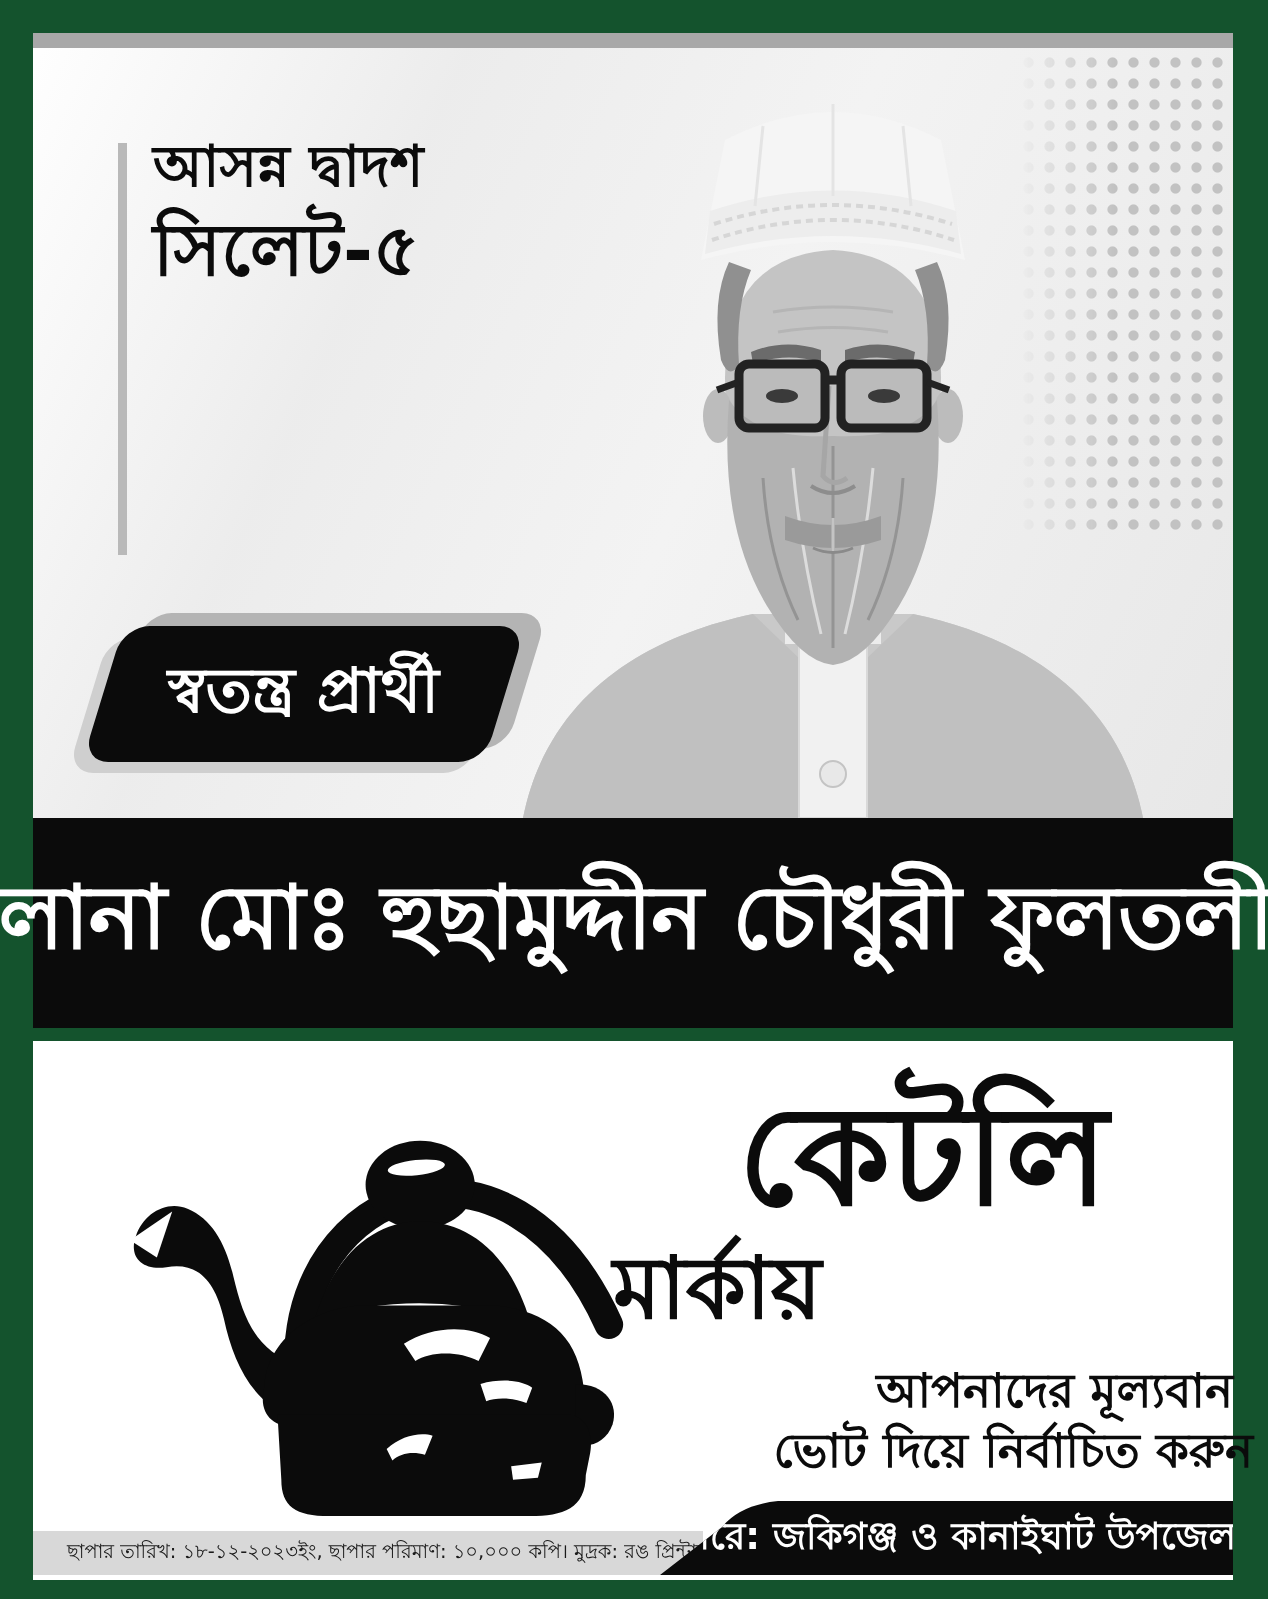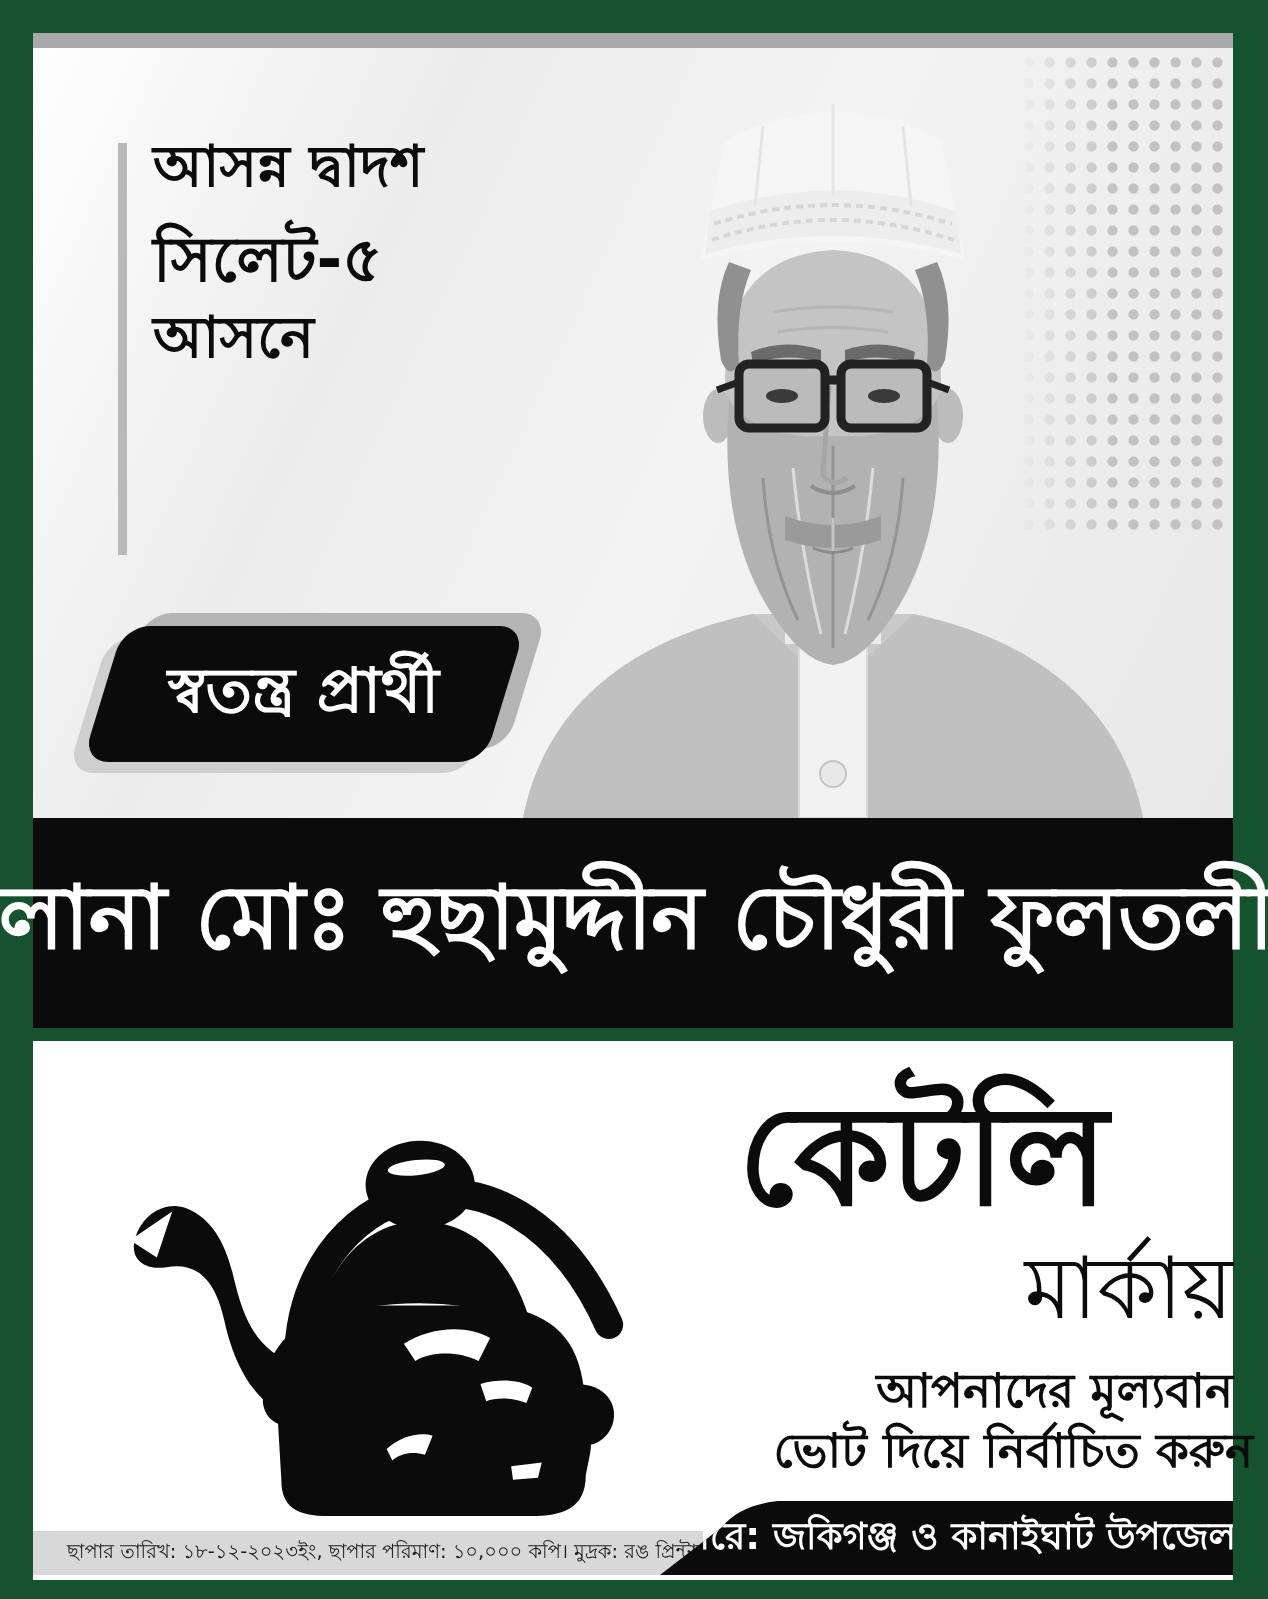--- a/index.html
+++ b/index.html
@@ -23,21 +23,21 @@
     background-size:21px 21px;
     -webkit-mask-image:linear-gradient(to left,#000 55%,transparent 100%),linear-gradient(to top,transparent 0%,#000 25%);
     -webkit-mask-composite:source-in;
     mask-image:linear-gradient(to left,#000 55%,transparent 100%);
   }
   .portrait{position:absolute;left:400px;top:0;width:800px;height:770px;}
   
   .vbar{position:absolute;left:85px;top:95px;width:9px;height:412px;background:#b9b9b9;}
   .intro{position:absolute;left:120px;top:78px;width:440px;}
   .intro .line{font-size:57px;line-height:1.42;font-weight:bold;white-space:nowrap;}
-  .intro .seat{font-size:62px;line-height:1.1;font-weight:bold;margin-top:19px;white-space:nowrap;}
+  .intro .seat{font-size:72px;line-height:1.1;font-weight:bold;margin-top:4px;white-space:nowrap;}
   .intro .constituency{font-size:43px;line-height:1.3;font-weight:bold;margin-top:8px;white-space:nowrap;}
   .intro .seatword{font-size:57px;line-height:1.3;font-weight:bold;margin-top:6px;}
   
   .badge-group{position:absolute;left:70px;top:578px;width:402px;height:136px;}
   .badge-shadow1,.badge-shadow2,.badge-face{
     position:absolute;left:0;top:0;width:100%;height:100%;border-radius:26px;
   }
   .badge-shadow1{background:#b4b4b4;transform:translate(22px,-13px) skewX(-17deg);}
   .badge-shadow2{background:#cfcfcf;transform:translate(-15px,11px) skewX(-17deg);}
   .badge-face{background:#0b0b0b;transform:skewX(-17deg);display:flex;align-items:center;justify-content:center;}
@@ -45,21 +45,21 @@
   
   .nameband{
     position:absolute;left:33px;top:818px;width:1200px;height:210px;background:#0b0b0b;
     display:flex;align-items:center;justify-content:center;
   }
   .nameband span{color:#ffffff;font-weight:bold;font-size:88px;white-space:nowrap;letter-spacing:-1px;}
   
   .bottom{position:absolute;left:33px;top:1016px;width:1200px;height:539px;background:#ffffff;margin-top:25px;}
   .kettle{position:absolute;left:62px;top:27px;width:545px;height:450px;}
   .sym-title{position:absolute;left:580px;top:30px;width:620px;text-align:center;font-size:138px;line-height:1.25;font-weight:bold;}
-  .sym-sub{position:absolute;left:580px;top:196px;width:620px;text-align:right;font-size:86px;line-height:1.2;font-weight:normal;}
+  .sym-sub{position:absolute;left:580px;top:196px;width:620px;text-align:left;font-size:86px;line-height:1.2;font-weight:bold;}
   .appeal1{position:absolute;left:580px;top:314px;width:620px;text-align:right;font-size:47px;font-weight:bold;}
   .appeal2{position:absolute;left:560px;top:374px;width:660px;text-align:right;font-size:47px;font-weight:bold;}
   .print-strip{
     position:absolute;left:0;top:490px;width:670px;height:44px;background:#d8d8d8;
     display:flex;align-items:center;padding-left:34px;box-sizing:border-box;
   }
   .print-strip span{font-size:19.5px;color:#1a1a1a;white-space:nowrap;}
   .promo-band{
     position:absolute;left:627px;top:460px;width:573px;height:74px;background:#0b0b0b;
     clip-path:path("M118,0 H573 V74 H0 L62,26 Q80,4 118,0 Z");
@@ -132,21 +132,20 @@
         <path d="M494,334 L516,342" stroke-width="7"></path>
       </g>
       <ellipse cx="349" cy="348" rx="16" ry="7" fill="#3a3a3a"></ellipse>
       <ellipse cx="451" cy="348" rx="16" ry="7" fill="#3a3a3a"></ellipse>
     </svg>
 
     <div class="vbar"></div>
     <div class="intro">
       <div class="line">আসন্ন দ্বাদশ</div>
       <div class="seat">সিলেট-৫</div>
-      <div class="seatword">আসনে</div>
     </div>
 
     <div class="badge-group">
       <div class="badge-shadow1"></div>
       <div class="badge-shadow2"></div>
       <div class="badge-face">
         <span>স্বতন্ত্র প্রার্থী</span>
       </div>
     </div>
   </div>

